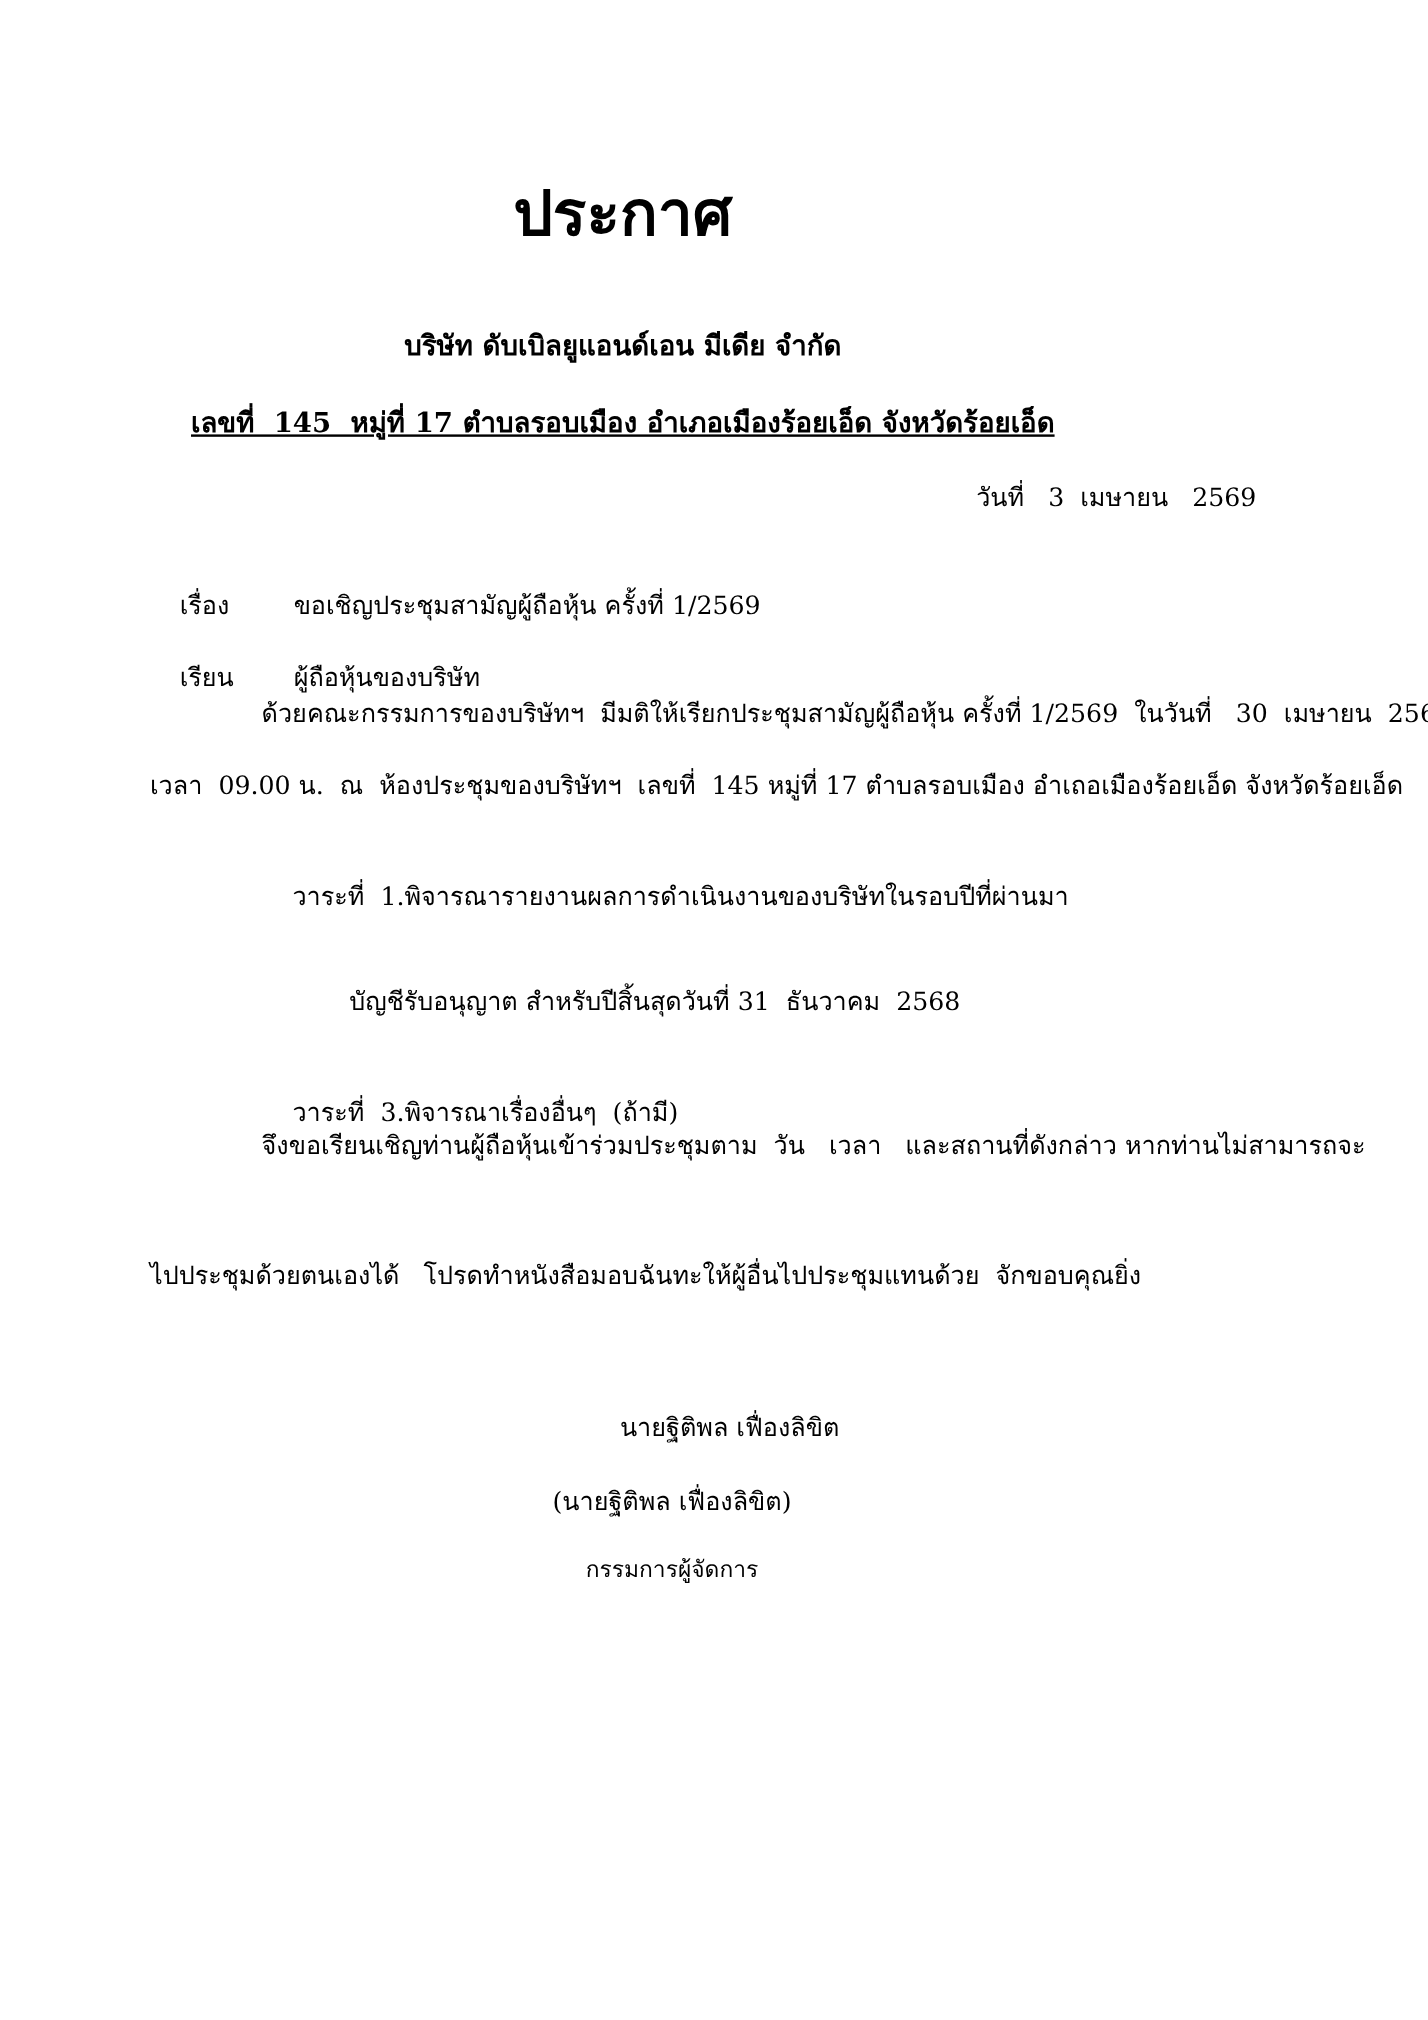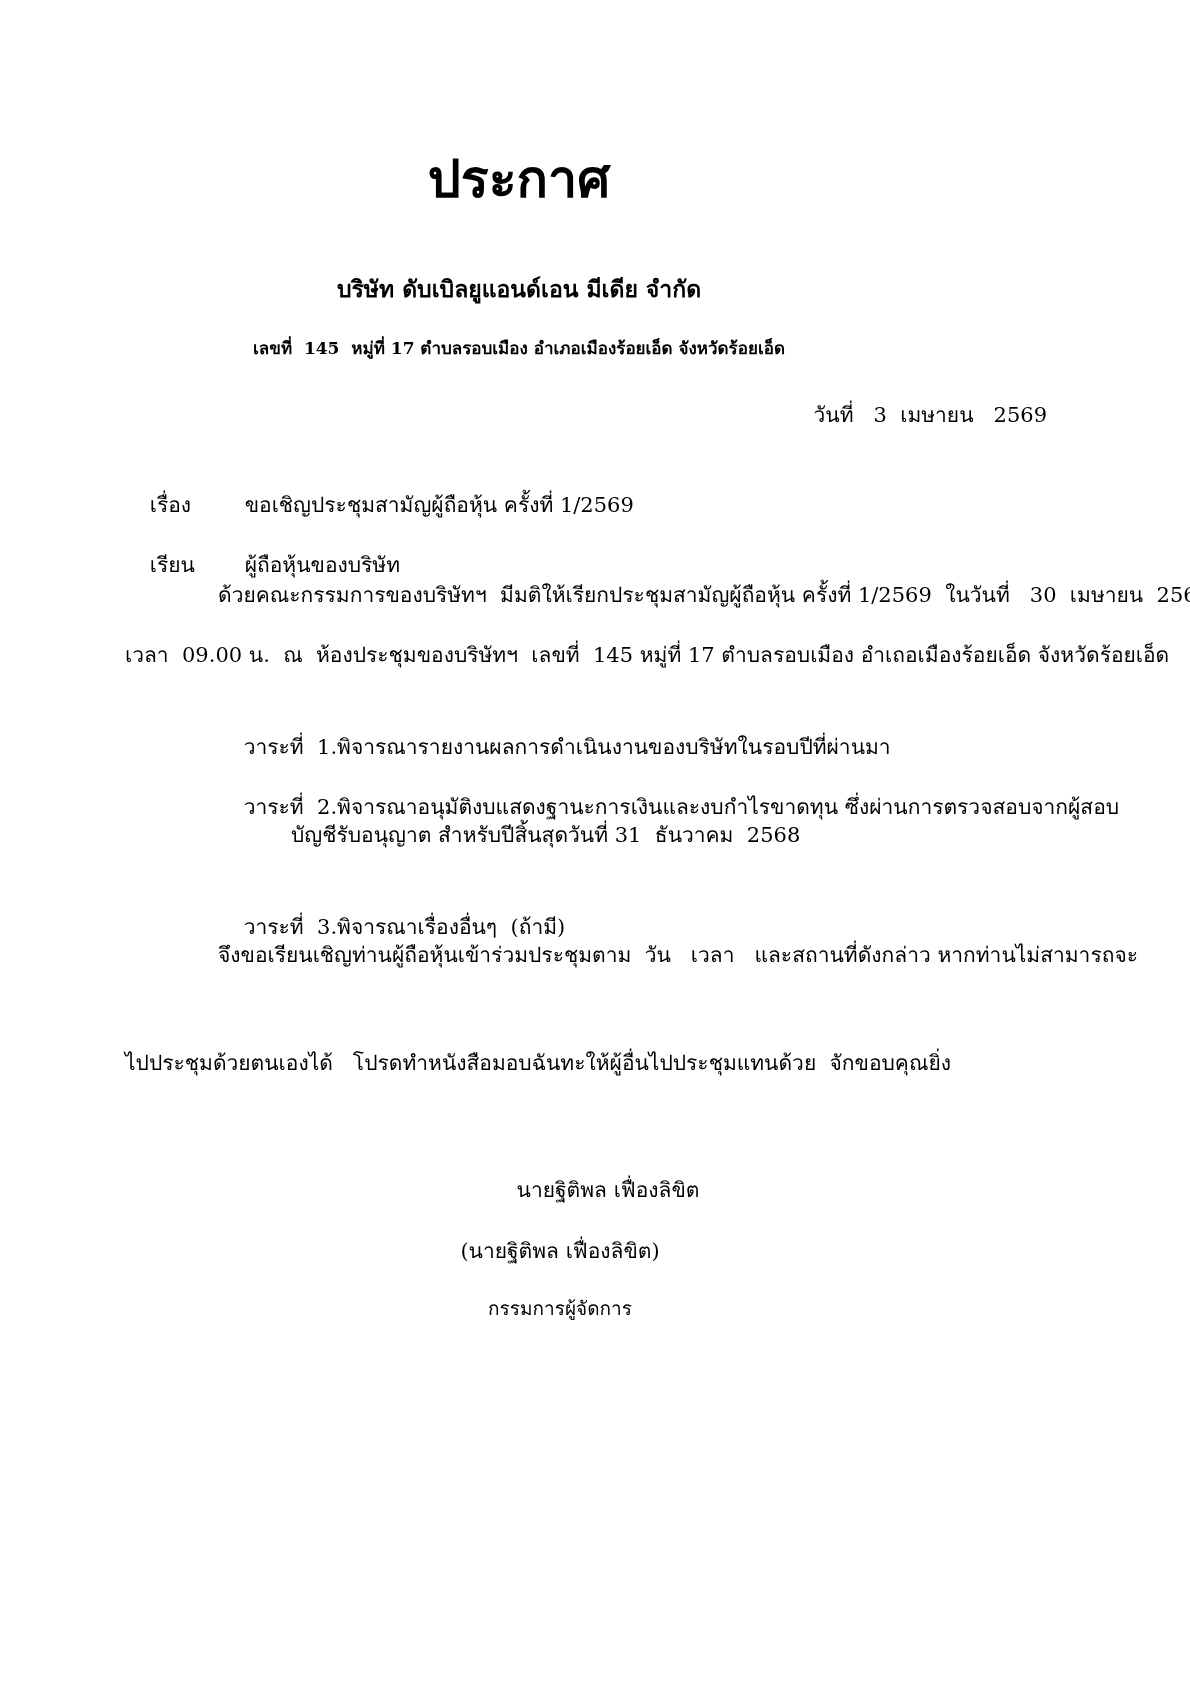--- a/index.html
+++ b/index.html
@@ -38,22 +38,23 @@
     font-weight: bold;
     line-height: 1.2;
   }
   .company-line {
     top: 272px;
     font-size: 23px;
     font-weight: bold;
   }
   .address-line {
     top: 336px;
-    font-size: 17px;
+    font-size: 23px;
     font-weight: bold;
+    text-decoration: underline;
   }
   .date-line {
     top: 400px;
     right: 143px;
     text-align: right;
   }
   .label-col {
     display: inline-block;
     min-width: 95px;
   }
@@ -112,23 +113,20 @@
   </div>
 
   <div class="line intro-1">ด้วยคณะกรรมการของบริษัทฯ  มีมติให้เรียกประชุมสามัญผู้ถือหุ้น ครั้งที่ 1/2569  ในวันที่   30  เมษายน  2569</div>
 
   <div class="line intro-2">เวลา  09.00 น.  ณ  ห้องประชุมของบริษัทฯ  เลขที่  145 หมู่ที่ 17 ตำบลรอบเมือง อำเถอเมืองร้อยเอ็ด จังหวัดร้อยเอ็ด</div>
 
   <div class="line agenda-1">
     <span class="agenda-label">วาระที่  1.</span><span>พิจารณารายงานผลการดำเนินงานของบริษัทในรอบปีที่ผ่านมา</span>
   </div>
 
-  <div class="line agenda-2">
-    <span class="agenda-label">วาระที่  2.</span><span>พิจารณาอนุมัติงบแสดงฐานะการเงินและงบกำไรขาดทุน ซึ่งผ่านการตรวจสอบจากผู้สอบ</span>
-  </div>
 
   <div class="line agenda-2b">บัญชีรับอนุญาต สำหรับปีสิ้นสุดวันที่ 31  ธันวาคม  2568</div>
 
   <div class="line agenda-3">
     <span class="agenda-label">วาระที่  3.</span><span>พิจารณาเรื่องอื่นๆ  (ถ้ามี)</span>
   </div>
 
   <div class="line closing-1">จึงขอเรียนเชิญท่านผู้ถือหุ้นเข้าร่วมประชุมตาม  วัน   เวลา   และสถานที่ดังกล่าว หากท่านไม่สามารถจะ</div>
 
   <div class="line closing-2">ไปประชุมด้วยตนเองได้   โปรดทำหนังสือมอบฉันทะให้ผู้อื่นไปประชุมแทนด้วย  จักขอบคุณยิ่ง</div>

